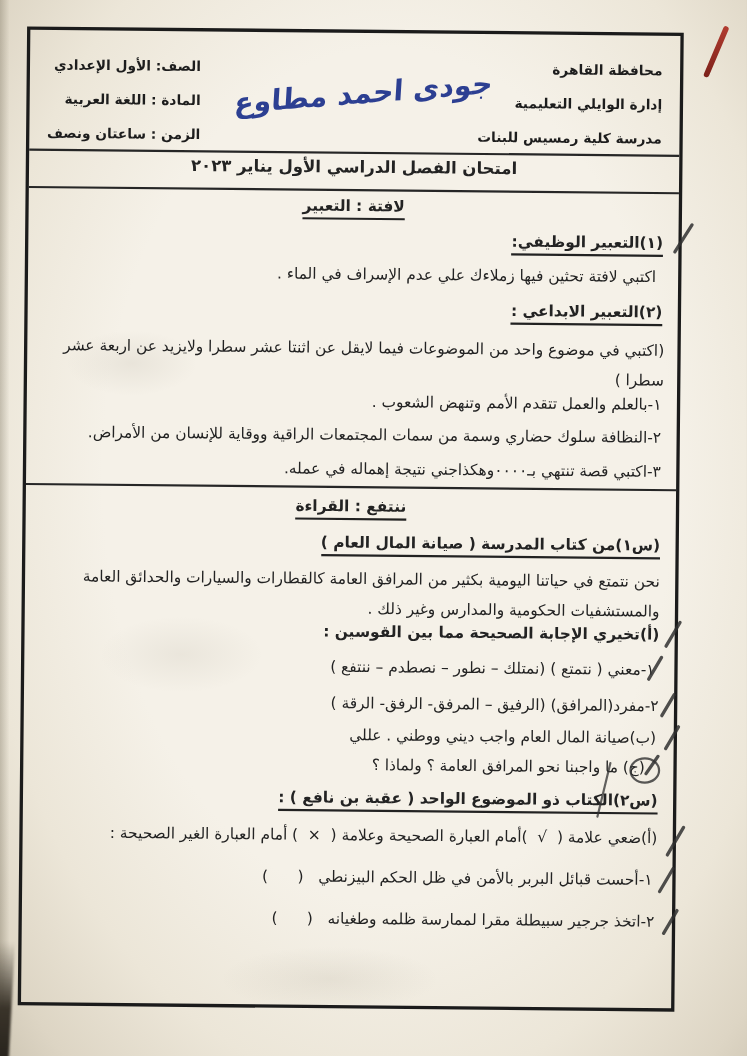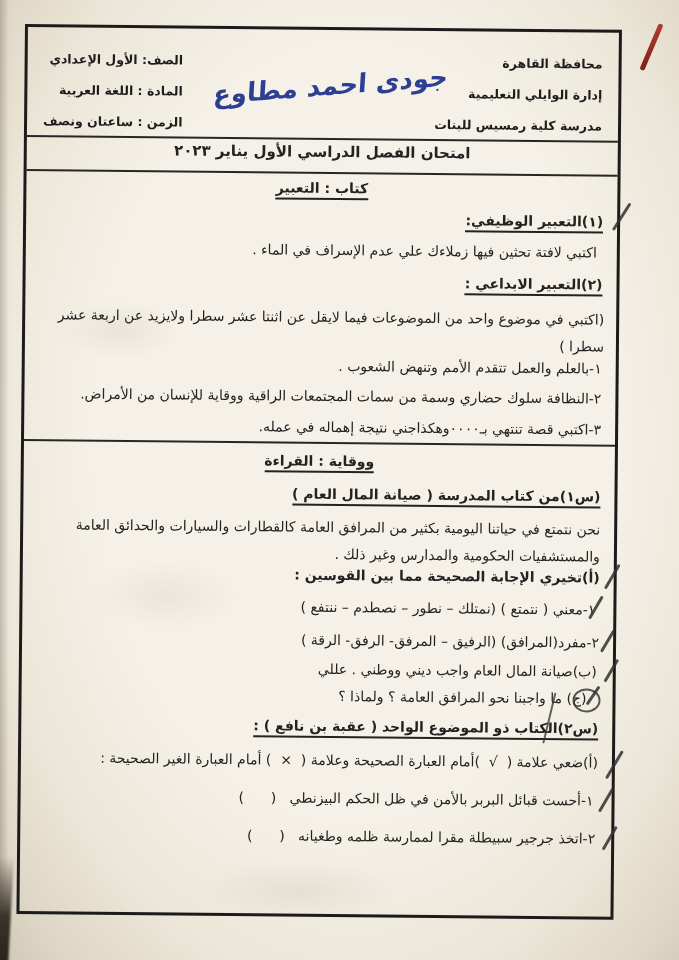--- a/index.html
+++ b/index.html
@@ -72,21 +72,21 @@
       <div>الصف: الأول الإعدادي</div>
       <div>المادة : اللغة العربية</div>
       <div>الزمن :  ساعتان ونصف</div>
     </div>
 
     <div class="rule" style="top:108px"></div>
     <div class="line center title-line" style="top:113px">امتحان الفصل الدراسي الأول يناير ٢٠٢٣</div>
     <div class="rule" style="top:142px"></div>
 
     <div class="line center" style="top:150px">
-      <span class="u">كتاب : التعبير</span>
+      <span class="u">لافتة : التعبير</span>
     </div>
 
     <div class="line" style="top:181px">
       <span class="u">(١)التعبير الوظيفي:</span>
     </div>
 
     <div class="line" style="top:212px;right:20px">اكتبي لافتة  تحثين فيها زملاءك علي عدم الإسراف في الماء .</div>
 
     <div class="line" style="top:244px">
       <span class="u">(٢)التعبير الابداعي :</span>
@@ -94,21 +94,21 @@
 
     <div class="line para" style="top:274px;right:12px;left:18px">(اكتبي في موضوع واحد من الموضوعات فيما لايقل عن اثنتا عشر سطرا ولايزيد عن اربعة عشر سطرا )</div>
 
     <div class="line" style="top:328px">١-بالعلم والعمل تتقدم الأمم وتنهض الشعوب .</div>
     <div class="line" style="top:358px">٢-النظافة سلوك حضاري وسمة من سمات المجتمعات الراقية ووقاية للإنسان من الأمراض.</div>
     <div class="line" style="top:389px">٣-اكتبي قصة تنتهي بـ٠٠٠٠وهكذاجني نتيجة إهماله في عمله.</div>
 
     <div class="rule" style="top:412px"></div>
 
     <div class="line center" style="top:423px">
-      <span class="u">ووقاية : القراءة</span>
+      <span class="u">ننتفع : القراءة</span>
     </div>
 
     <div class="line" style="top:456px">
       <span class="u">(س١)من كتاب المدرسة ( صيانة المال العام )</span>
     </div>
 
     <div class="line para" style="top:484px;right:14px;left:20px">نحن نتمتع في حياتنا اليومية بكثير من المرافق العامة كالقطارات والسيارات والحدائق العامة والمستشفيات الحكومية والمدارس وغير ذلك .</div>
 
     <div class="line bold" style="top:537px">(أ)تخيري الإجابة الصحيحة مما بين القوسين :</div>
 

